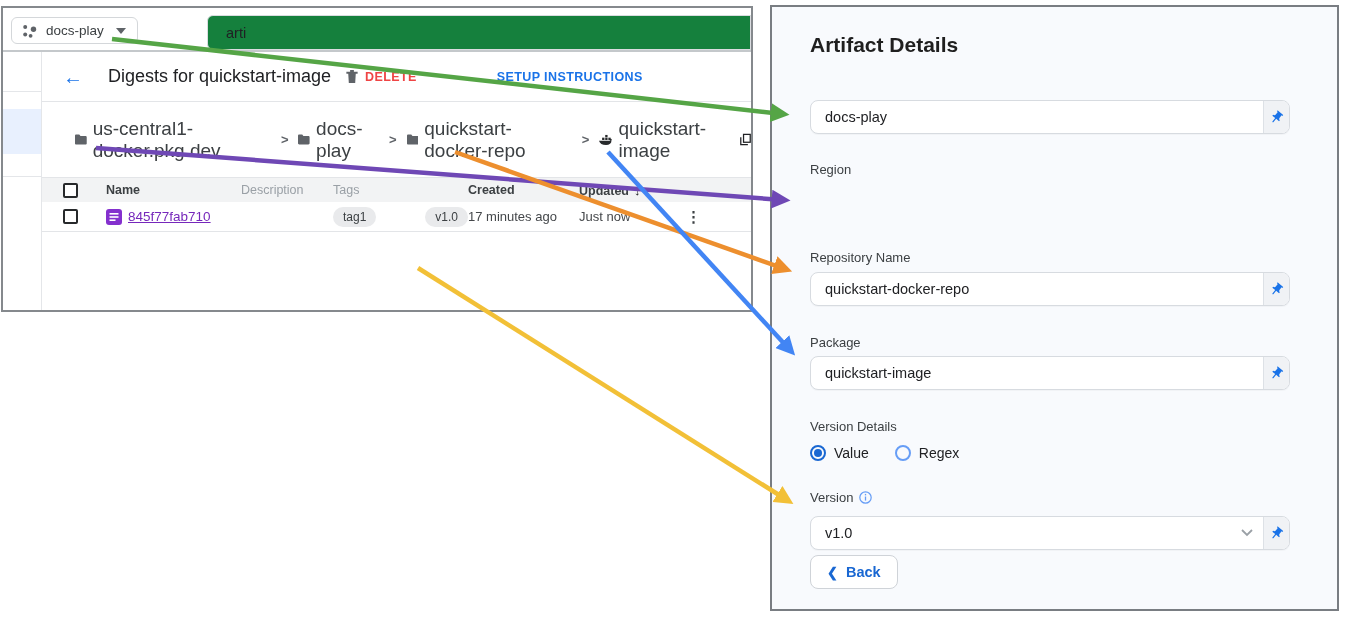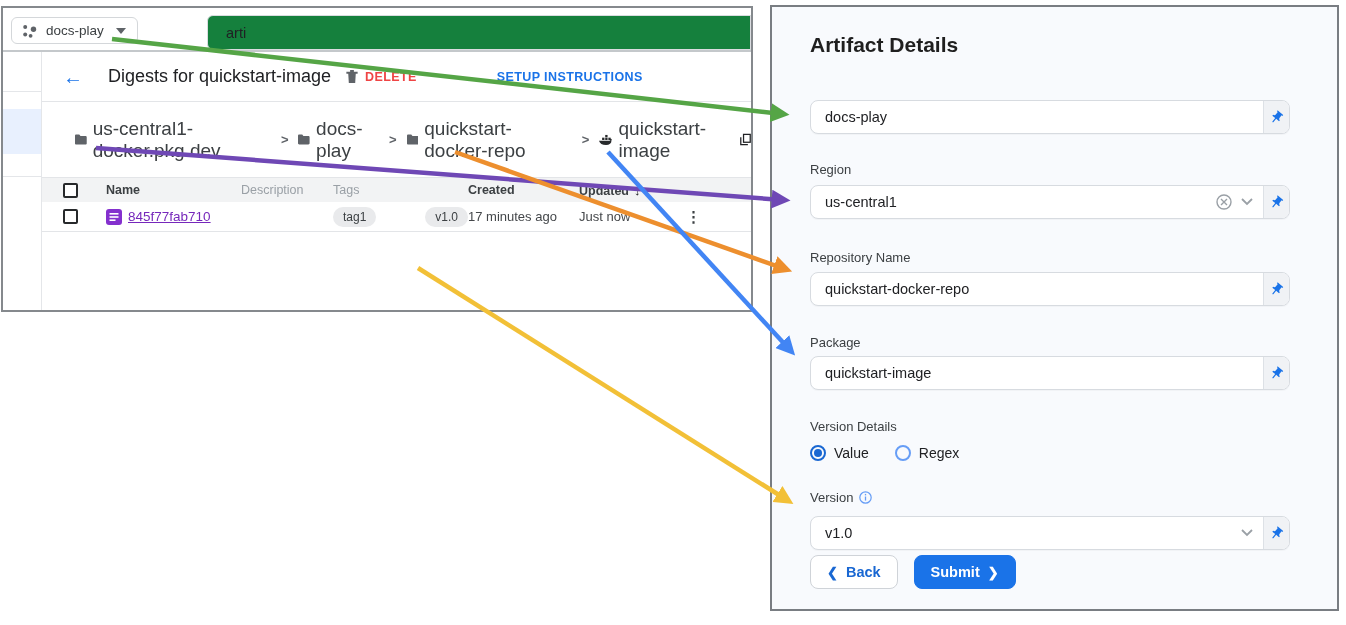--- a/index.html
+++ b/index.html
@@ -210,39 +210,20 @@
       <div class="pinseg">
         <svg width="15" height="15" viewBox="0 0 24 24">
             <g transform="rotate(40 12 12)">
               <path d="M16 9V4h1c.55 0 1-.45 1-1s-.45-1-1-1H7c-.55 0-1 .45-1 1s.45 1 1 1h1v5c0 1.66-1.34 3-3 3v2h5.97v7l1 1 1-1v-7H19v-2c-1.66 0-3-1.34-3-3z" fill="#1a73e8"></path>
             </g>
           </svg>
       </div>
     </div>
 
     <div class="abs f-label" style="top:155px">Region</div>
-    <div class="abs field" style="top:178px">
-      <input class="val" value="us-central1" style="">
-      <div class="tail">
-        <svg width="16" height="16" viewBox="0 0 16 16">
-            <circle cx="8" cy="8" r="7" fill="none" stroke="#9aa0a6" stroke-width="1.4"></circle>
-            <path d="M5 5l6 6M11 5l-6 6" stroke="#9aa0a6" stroke-width="1.4"></path>
-          </svg>
-        <svg width="12" height="8" viewBox="0 0 12 8">
-            <path d="M1 1l5 5 5-5" fill="none" stroke="#9aa0a6" stroke-width="1.8"></path>
-          </svg>
-      </div>
-      <div class="pinseg">
-        <svg width="15" height="15" viewBox="0 0 24 24">
-            <g transform="rotate(40 12 12)">
-              <path d="M16 9V4h1c.55 0 1-.45 1-1s-.45-1-1-1H7c-.55 0-1 .45-1 1s.45 1 1 1h1v5c0 1.66-1.34 3-3 3v2h5.97v7l1 1 1-1v-7H19v-2c-1.66 0-3-1.34-3-3z" fill="#1a73e8"></path>
-            </g>
-          </svg>
-      </div>
-    </div>
 
     <div class="abs f-label" style="top:243px">Repository Name</div>
     <div class="abs field" style="top:265px">
       <input class="val" value="quickstart-docker-repo" style="">
       <div class="pinseg">
         <svg width="15" height="15" viewBox="0 0 24 24">
             <g transform="rotate(40 12 12)">
               <path d="M16 9V4h1c.55 0 1-.45 1-1s-.45-1-1-1H7c-.55 0-1 .45-1 1s.45 1 1 1h1v5c0 1.66-1.34 3-3 3v2h5.97v7l1 1 1-1v-7H19v-2c-1.66 0-3-1.34-3-3z" fill="#1a73e8"></path>
             </g>
           </svg>
@@ -294,24 +275,20 @@
             </g>
           </svg>
       </div>
     </div>
 
     <div class="abs btn-row" style="top:548px">
       <div class="btn btn-back">
         <span class="chev">❮</span>
         <span>Back</span>
       </div>
-      <div class="btn btn-submit">
-        <span>Submit</span>
-        <span class="chev">❯</span>
-      </div>
     </div>
 
   </div>
 
   <svg class="arrows" width="1346" height="625" viewBox="0 0 1346 625">
     <defs>
       <marker id="ah-g" viewBox="0 0 10 10" refX="6" refY="5" markerWidth="4.2" markerHeight="4.2" orient="auto">
           <path d="M0 0 L10 5 L0 10 z" fill="#55a546"></path>
         </marker>
       <marker id="ah-p" viewBox="0 0 10 10" refX="6" refY="5" markerWidth="4.2" markerHeight="4.2" orient="auto">

